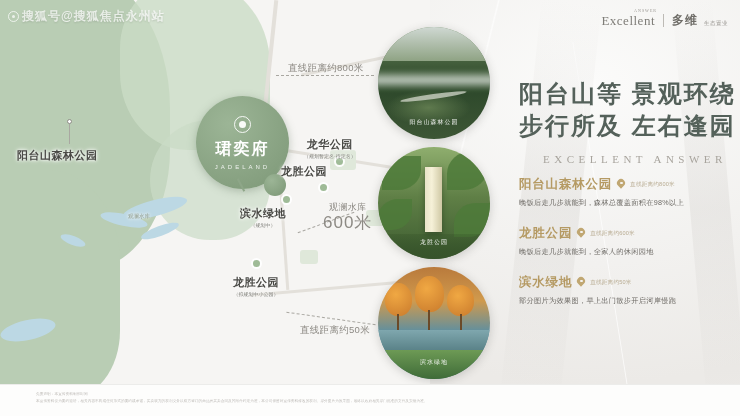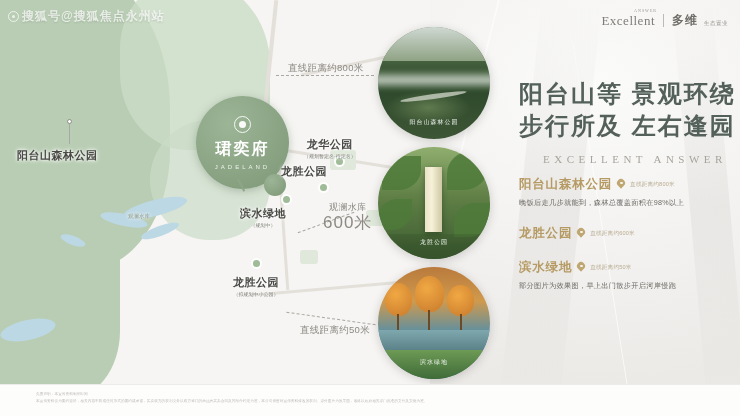--- a/index.html
+++ b/index.html
@@ -305,20 +305,21 @@
         </div>
         <div class="desc">晚饭后走几步就能到，森林总覆盖面积在98%以上</div>
       </div>
 
       <div class="item">
         <div class="row">
           <span class="nm">龙胜公园</span>
           <span class="pin"></span>
           <span class="dm">直线距离约600米</span>
         </div>
+        <div class="desc">晚饭后走几步就能到，全家人的休闲园地</div>
       </div>
 
       <div class="item">
         <div class="row">
           <span class="nm">滨水绿地</span>
           <span class="pin"></span>
           <span class="dm">直线距离约50米</span>
         </div>
         <div class="desc">部分图片为效果图，早上出门散步开启河岸慢跑</div>
       </div>

